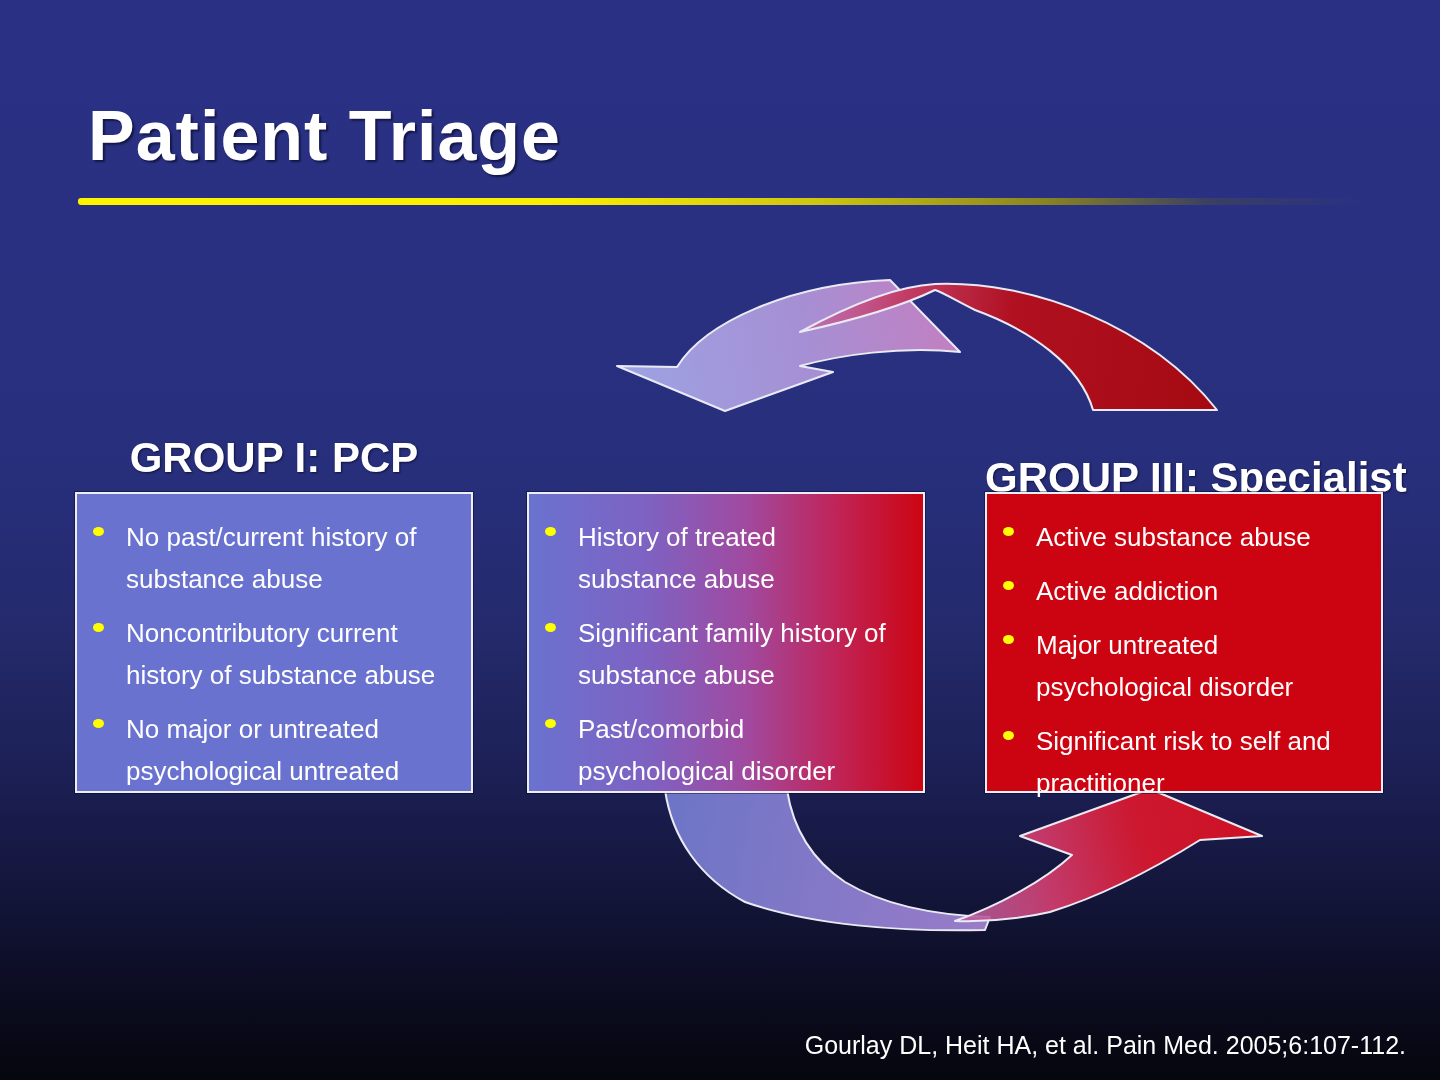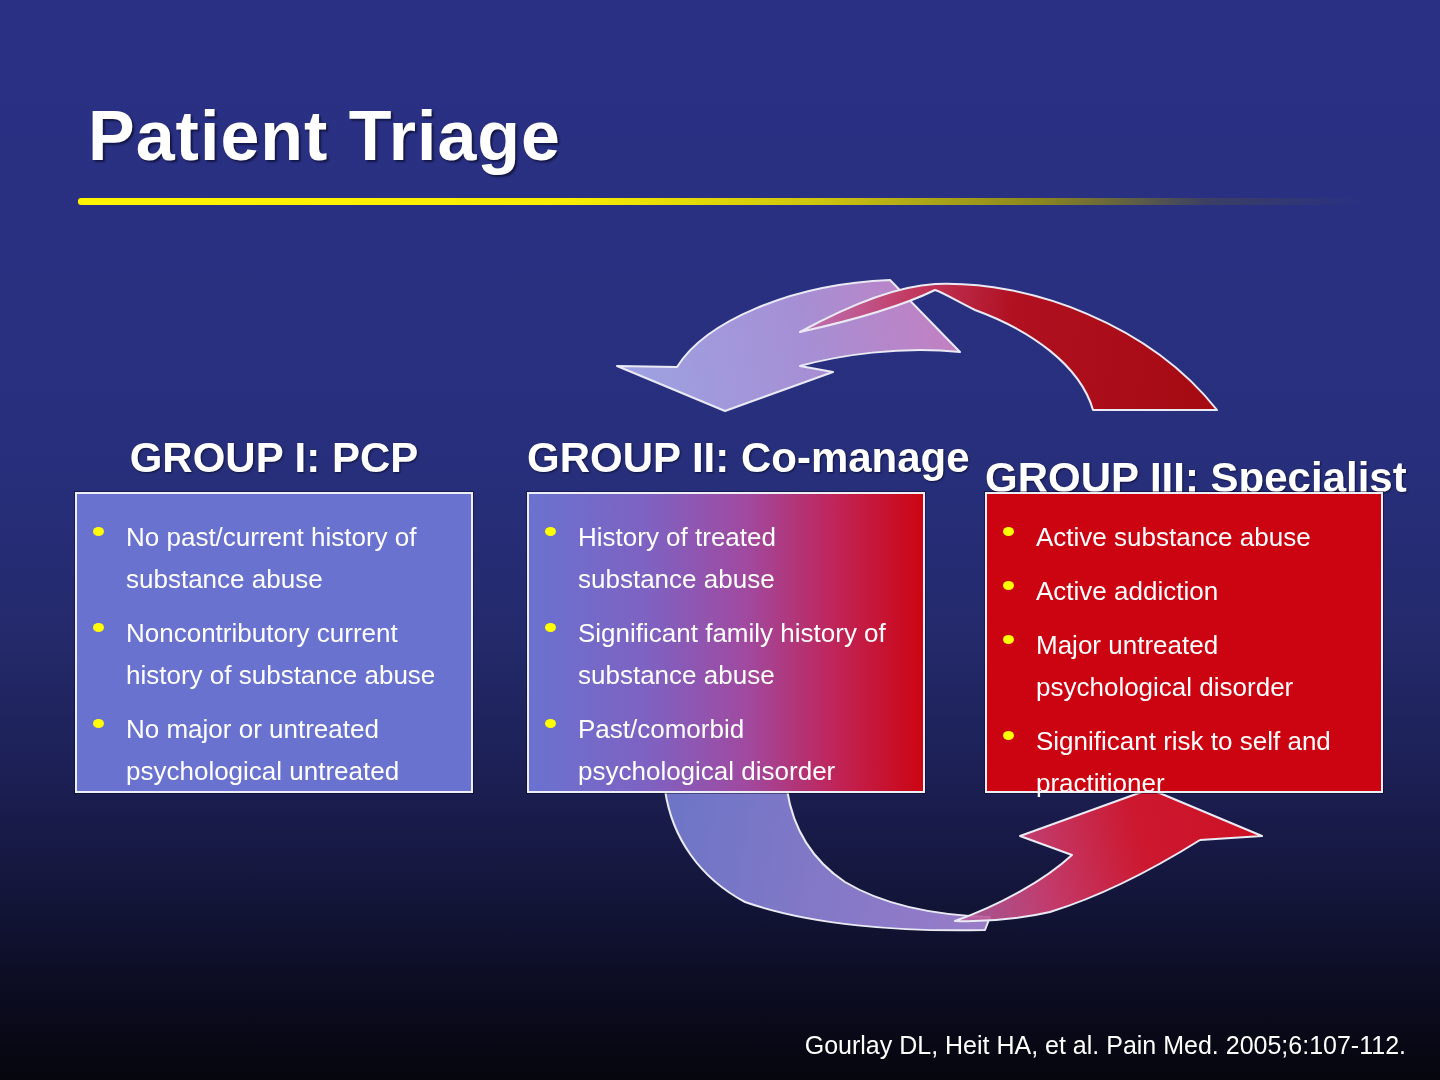--- a/index.html
+++ b/index.html
@@ -112,21 +112,20 @@
          C 900 932, 810 925, 745 902
          C 700 878, 672 838, 665 790 Z" fill="url(#gBotBlue)" stroke="#EAEAF4" stroke-width="2" stroke-linejoin="round"></path>
     <path d="M 955 921
          C 1000 905, 1045 880, 1072 855
          L 1020 836 L 1150 789 L 1262 836 L 1200 840
          C 1160 865, 1105 895, 1050 912
          C 1015 920, 985 922, 955 921 Z" fill="url(#gBotRed)" stroke="#EAEAF4" stroke-width="2" stroke-linejoin="round"></path>
   </svg>
 
   <div class="group-heading gh1">GROUP I: PCP</div>
-  <div class="group-heading gh2">GROUP II: Co-manage</div>
   <div class="group-heading gh3">GROUP III: Specialist</div>
 
   <div class="box box1">
     <ul class="bullets">
       <li>
         <span class="dot"></span>
         <span>No past/current history of substance abuse</span>
       </li>
       <li>
         <span class="dot"></span>

